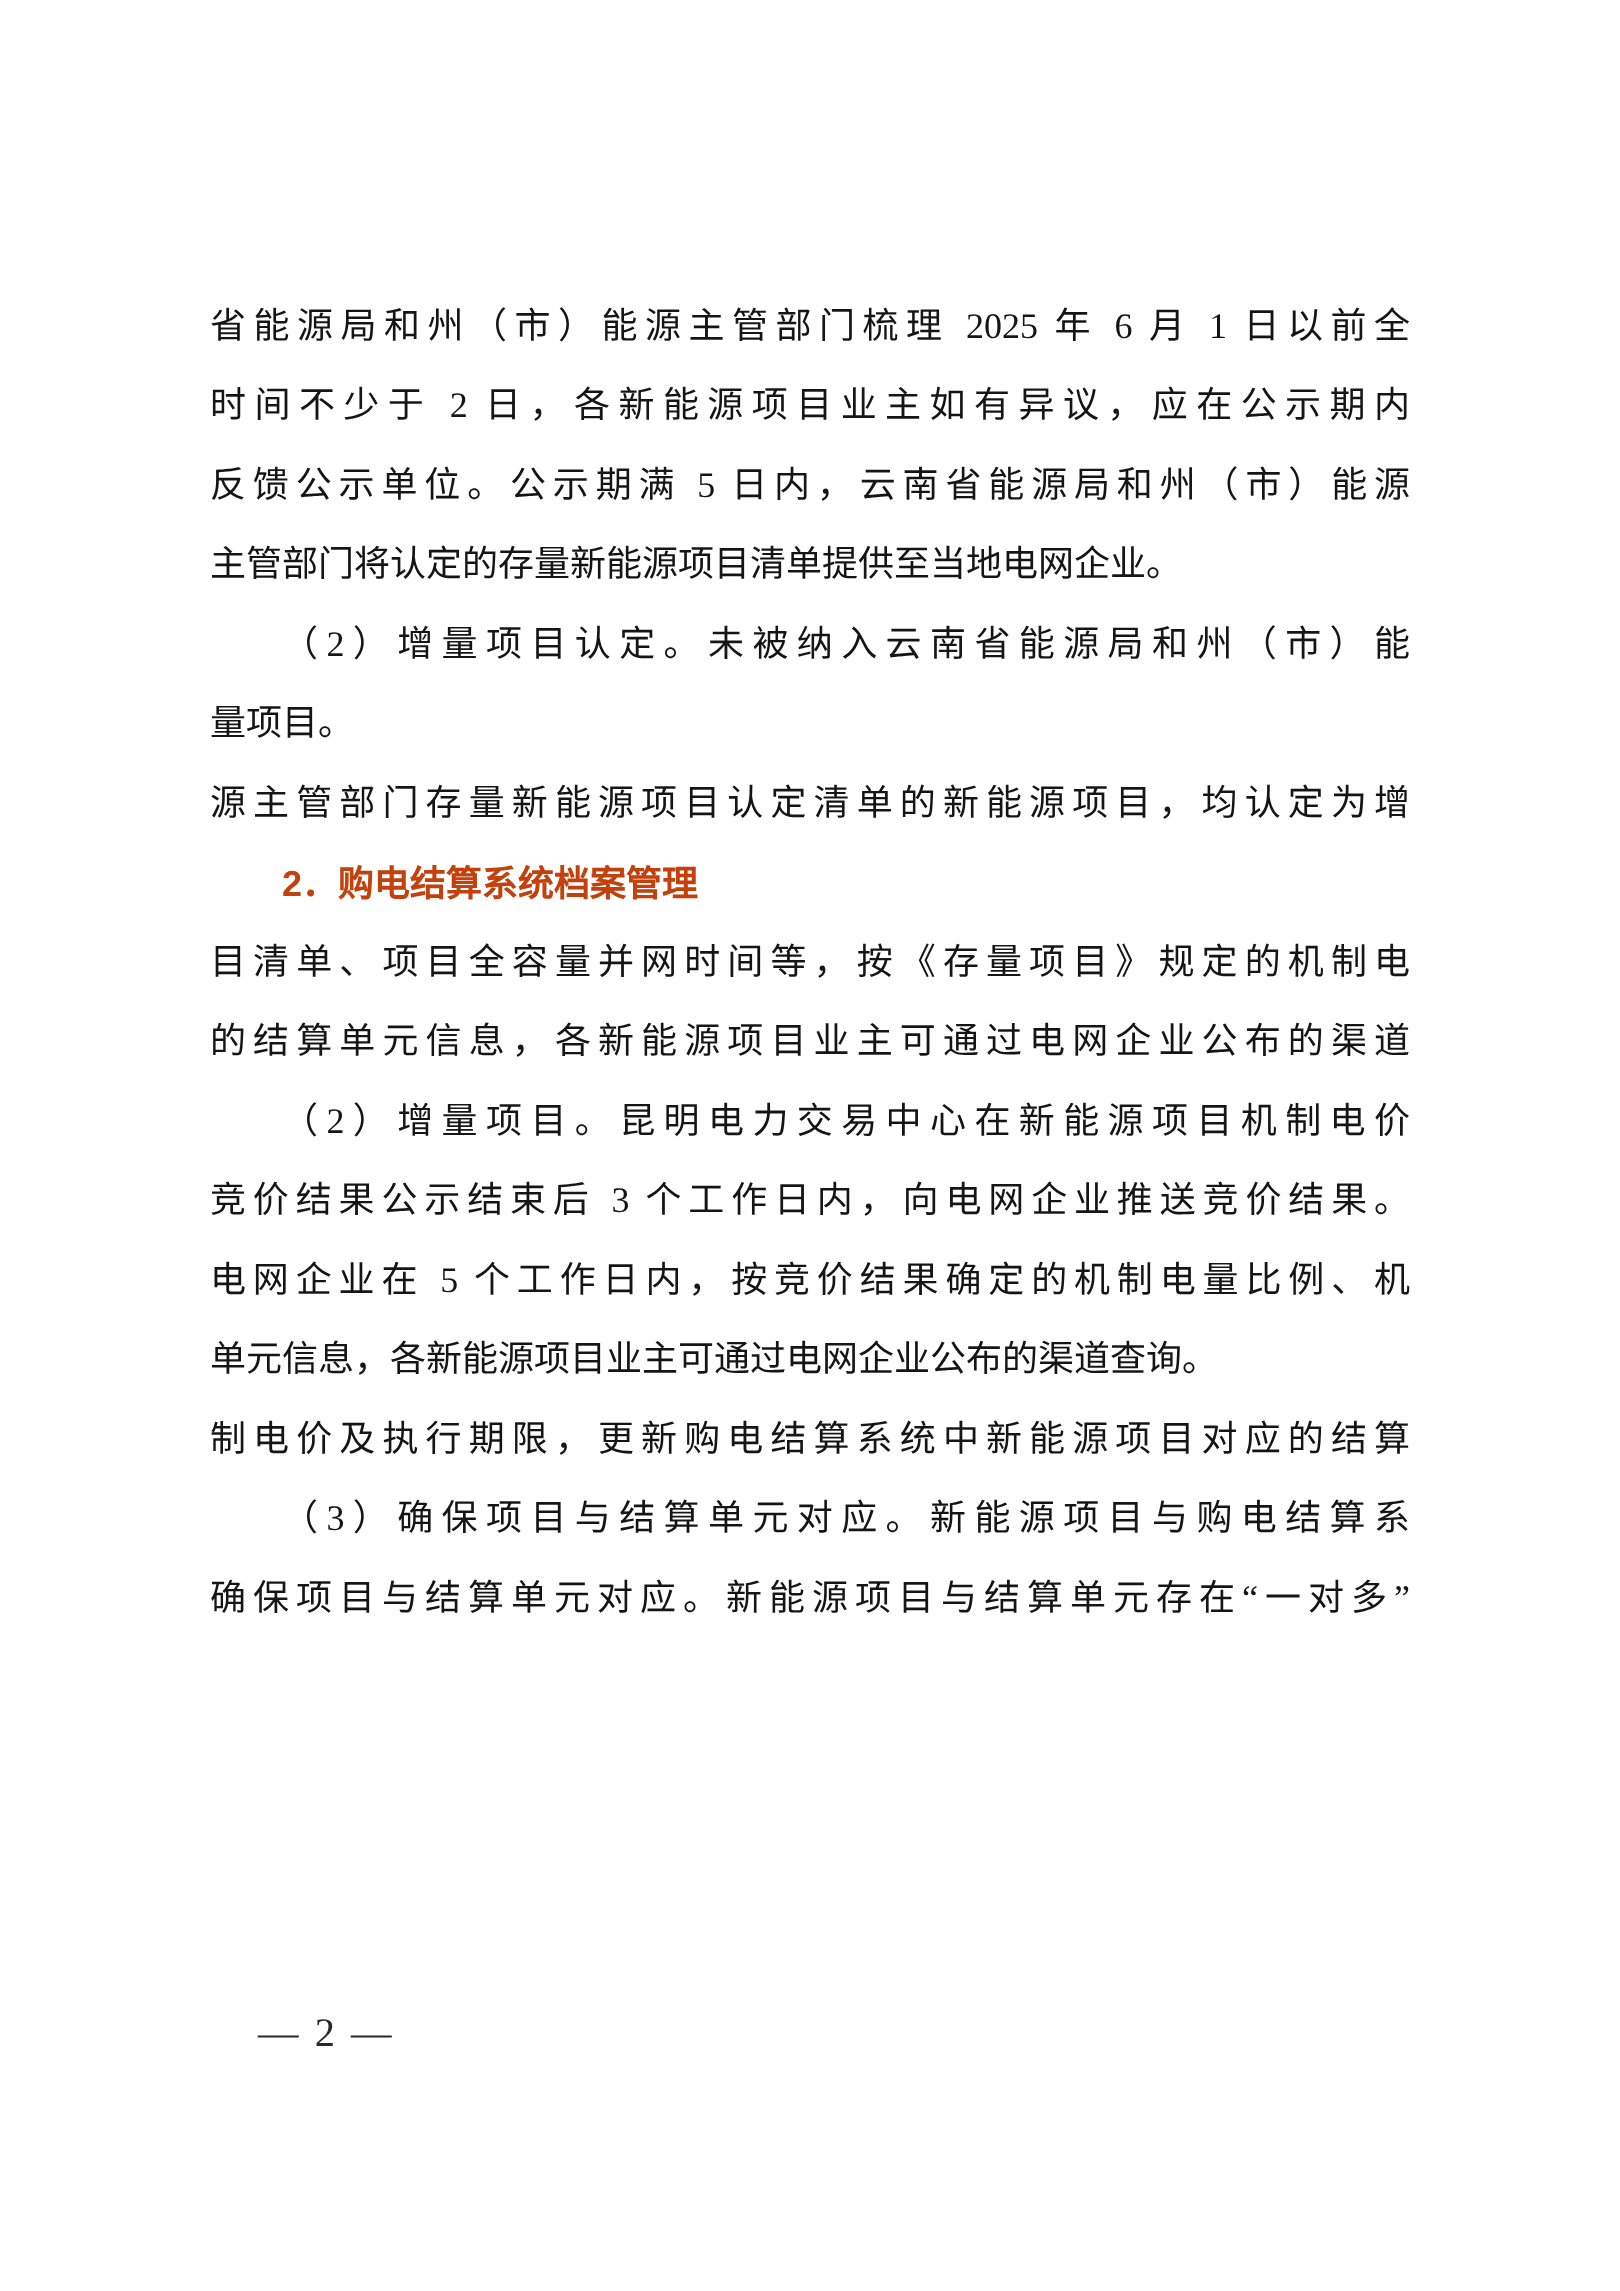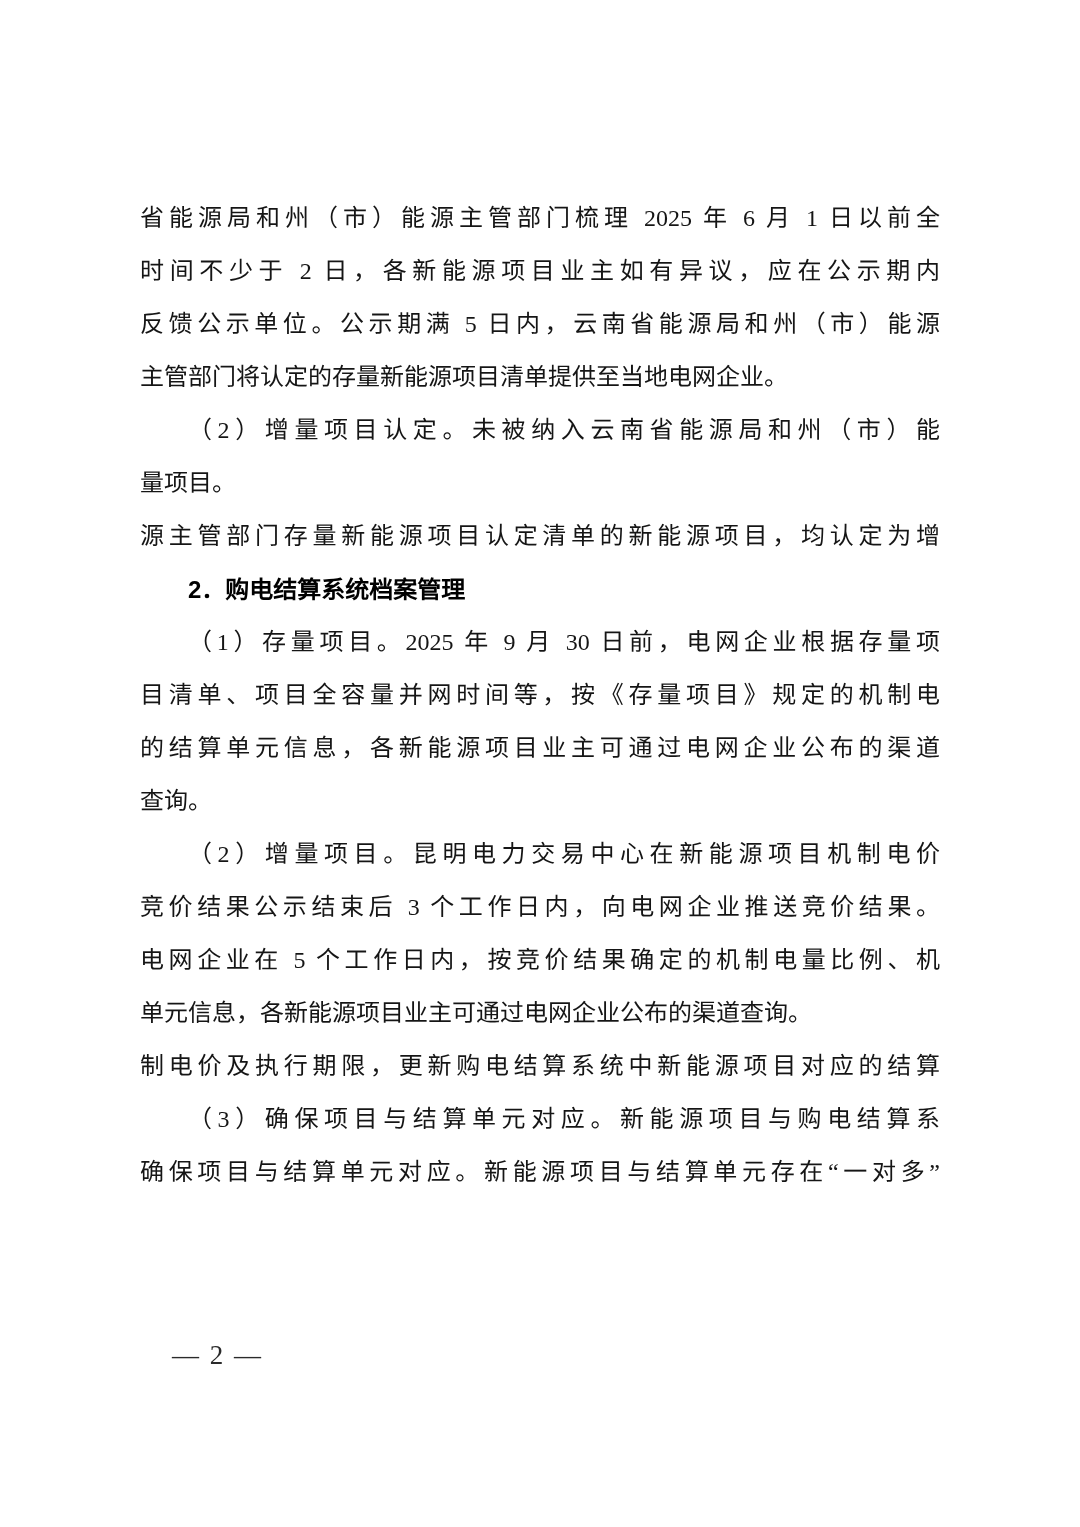--- a/index.html
+++ b/index.html
@@ -32,21 +32,21 @@
   }
   
   .line.fill {
     text-align: justify;
     text-align-last: justify;
   }
   .line.indent { text-indent: 2em; }
   .block.heading .line {
     font-weight: 700;
     font-family: "Liberation Sans", "DejaVu Sans", sans-serif;
-    color: #000000;
+    color: #c2410c;
   }
   .footer {
     position: absolute;
     left: 172px;
     top: 1338px;
     font-size: 27px;
     line-height: 34px;
     color: #2a2a2a;
     letter-spacing: 2px;
   }
@@ -64,24 +64,22 @@
       </div>
       <div class="block paragraph">
         <div class="line indent fill">（2）增量项目认定。未被纳入云南省能源局和州（市）能</div>
         <div class="line">量项目。</div>
         <div class="line fill">源主管部门存量新能源项目认定清单的新能源项目，均认定为增</div>
       </div>
       <div class="block heading">
         <div class="line indent">2．购电结算系统档案管理</div>
       </div>
       <div class="block paragraph">
-        <div class="line indent fill">（1）存量项目。2025 年 9 月 30 日前，电网企业根据存量项</div>
         <div class="line fill">目清单、项目全容量并网时间等，按《存量项目》规定的机制电</div>
         <div class="line fill">的结算单元信息，各新能源项目业主可通过电网企业公布的渠道</div>
-        <div class="line">查询。</div>
       </div>
       <div class="block paragraph">
         <div class="line indent fill">（2）增量项目。昆明电力交易中心在新能源项目机制电价</div>
         <div class="line fill">竞价结果公示结束后 3 个工作日内，向电网企业推送竞价结果。</div>
         <div class="line fill">电网企业在 5 个工作日内，按竞价结果确定的机制电量比例、机</div>
         <div class="line">单元信息，各新能源项目业主可通过电网企业公布的渠道查询。</div>
         <div class="line fill">制电价及执行期限，更新购电结算系统中新能源项目对应的结算</div>
       </div>
       <div class="block paragraph">
         <div class="line indent fill">（3）确保项目与结算单元对应。新能源项目与购电结算系</div>

